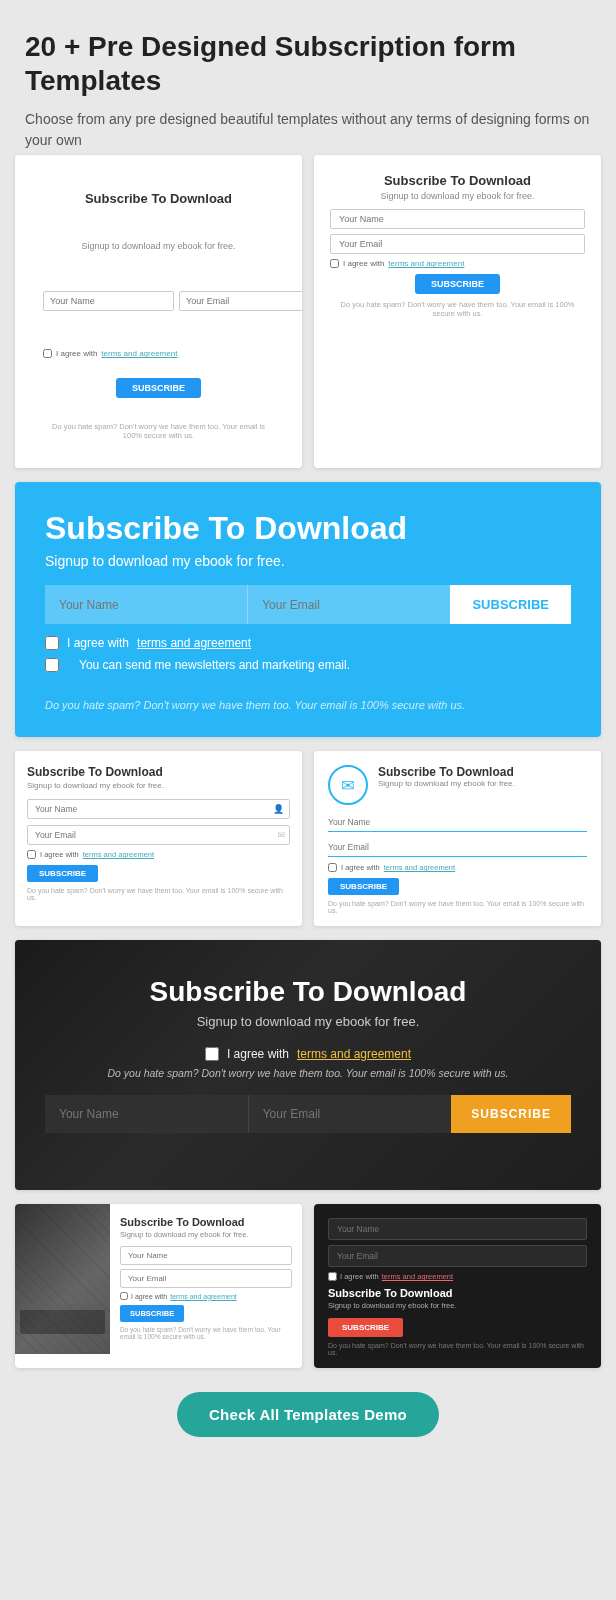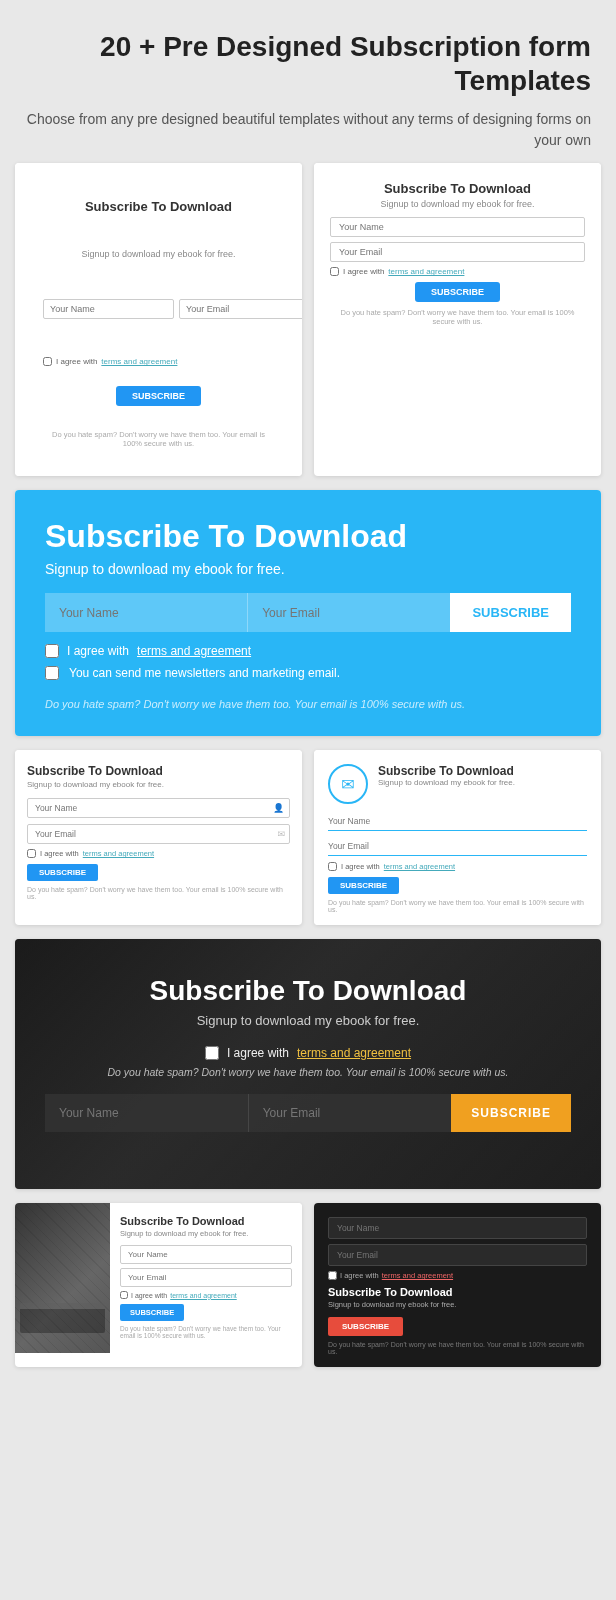--- a/index.html
+++ b/index.html
@@ -11,22 +11,22 @@
     }
 
     .page-wrapper {
       width: 616px;
       background: #e8e8e8;
       padding: 20px 15px 30px;
     }
 
     
     .page-header {
-      text-align: right;
-      padding: 10px 10px 12px;
+      text-align: left;
+      padding: 10px 10px 4px;
     }
     .page-title {
       font-size: 28px;
       font-weight: 800;
       color: #222;
       line-height: 1.2;
       margin-bottom: 12px;
     }
     .page-subtitle {
       font-size: 14px;
@@ -231,21 +231,21 @@
           <div style="display:flex;gap:0;margin-bottom:12px;">
             <input type="text" style="flex: 1 1 0%; border: none; padding: 12px 14px; font-size: 12px; color: rgb(238, 238, 238); background: rgba(255, 255, 255, 0.25);" placeholder="Your Name">
             <input type="email" style="flex: 1 1 0%; border-top: none; border-right: none; border-bottom: none; border-image: initial; padding: 12px 14px; font-size: 12px; color: rgb(238, 238, 238); background: rgba(255, 255, 255, 0.25); border-left: 1px solid rgba(255, 255, 255, 0.3);" placeholder="Your Email">
             <button style="background:#fff;color:#29b6f6;border:none;padding:12px 22px;font-size:13px;font-weight:700;cursor:pointer;white-space:nowrap;">SUBSCRIBE</button>
           </div>
           <div style="display:flex;align-items:center;gap:8px;font-size:12px;color:#fff;margin-bottom:8px;">
             <input type="checkbox" style="width: 14px; height: 14px;">
             <span>I agree with</span>
             <a href="#" style="color:#fff;text-decoration:underline;">terms and agreement</a>
           </div>
-          <div style="display:flex;align-items:center;gap:10px;font-size:12px;color:#fff;margin-bottom:18px;">
+          <div style="display:flex;align-items:center;gap:20px;font-size:12px;color:#fff;margin-bottom:27px;">
             <input type="checkbox" style="width: 14px; height: 14px;">
             <span>You can send me newsletters and marketing email.</span>
           </div>
           <div style="font-size:11px;color:rgba(255,255,255,0.75);font-style:italic;">Do you hate spam? Don't worry we have them too. Your email is 100% secure with us.</div>
         </div>
       </div>
     </div>
 
     <div class="row-two">
 
@@ -356,14 +356,17 @@
           <div style="font-size:7.5px;color:#aaa;margin-bottom:8px;">Signup to download my ebook for free.</div>
           <button style="display:block;background:#e74c3c;color:#fff;border:none;border-radius:2px;padding:5px 14px;font-size:8px;font-weight:700;cursor:pointer;margin-bottom:5px;">SUBSCRIBE</button>
           <div style="font-size:7px;color:#777;">Do you hate spam? Don't worry we have them too. Your email is 100% secure with us.</div>
         </div>
       </div>
 
     </div>
 
   </div>
 
+  <div class="cta-section">
+    <button class="cta-btn">Check All Templates Demo</button>
+  </div>
 
 </div>
 
 </body></html>

